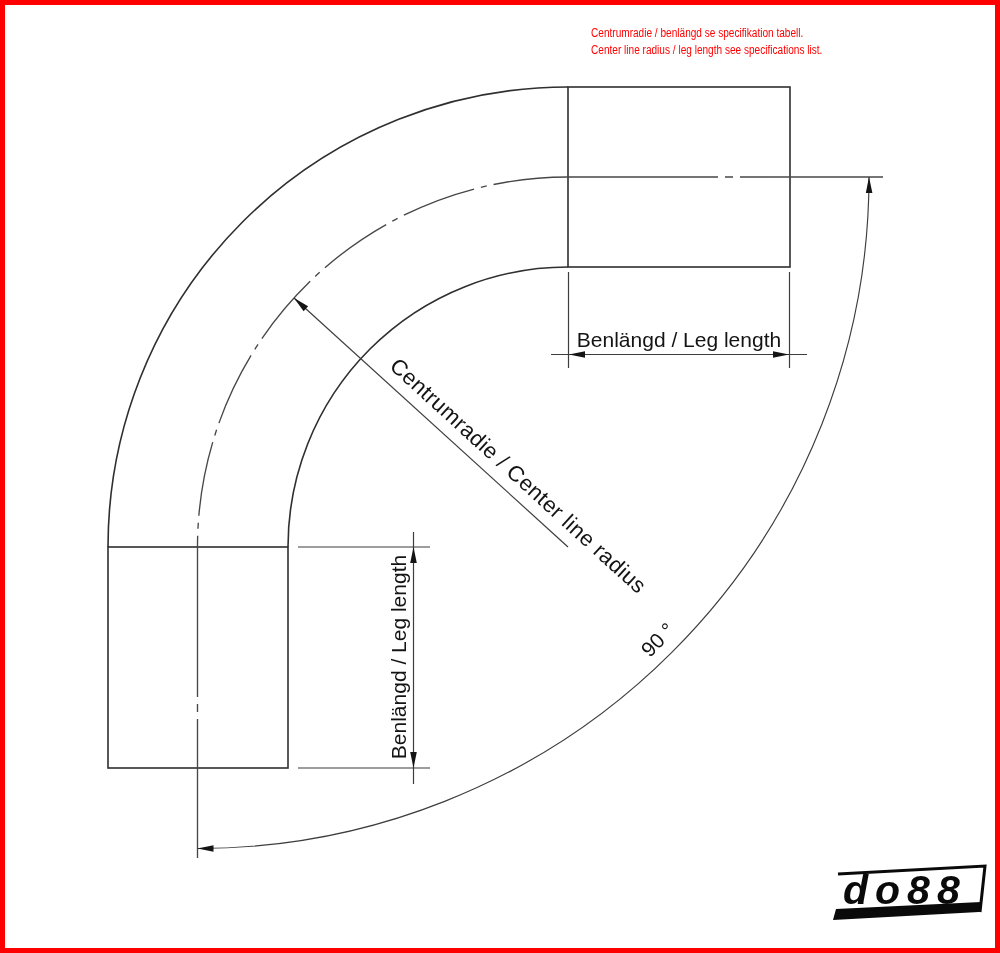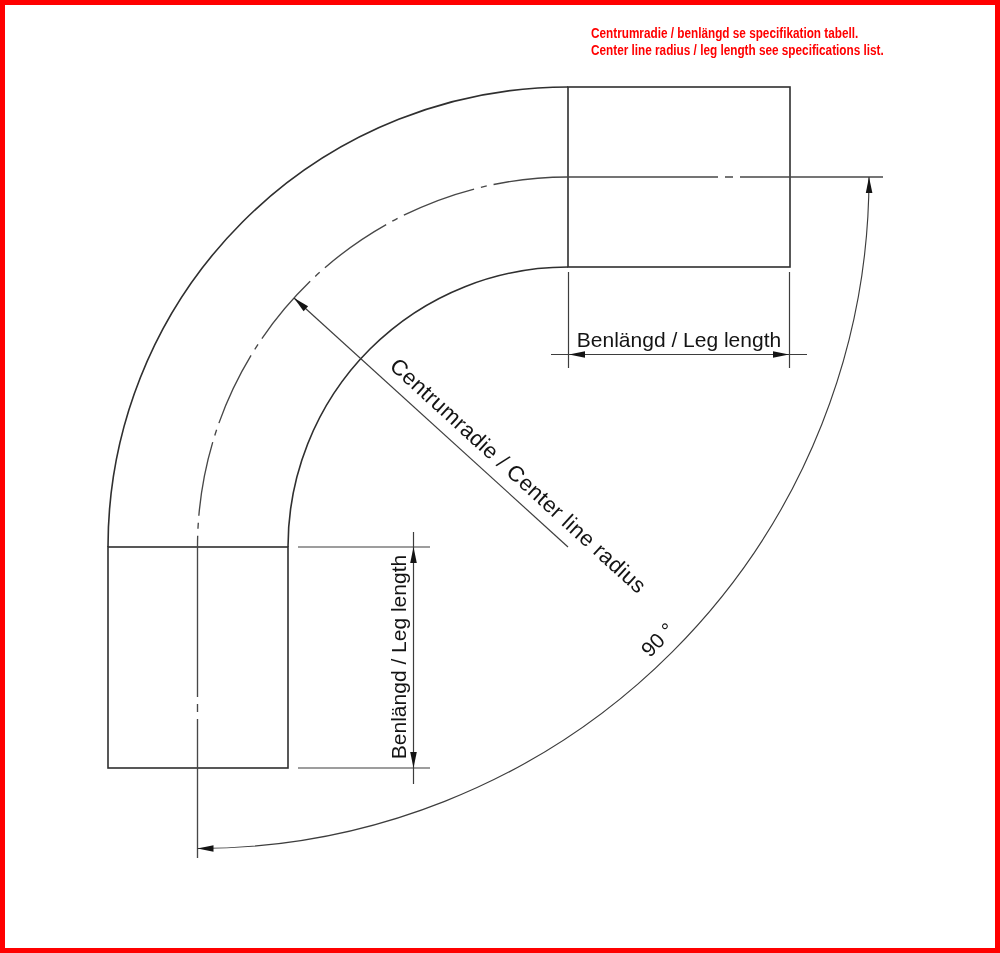--- a/index.html
+++ b/index.html
@@ -18,21 +18,21 @@
     background:var(--background);
     border:5px solid var(--accent-red);
     box-sizing:border-box;
     overflow:hidden;
     font-family:"Liberation Sans", sans-serif;
   }
   .linework{position:absolute;left:-5px;top:-5px;width:1000px;height:953px;}
   .notice{
     position:absolute;left:586px;top:20px;
     color:var(--accent-red);
-    font-weight:bold;font-size:14px;line-height:17px;
+    font-weight:normal;font-size:12px;line-height:17px;
     white-space:nowrap;
   }
   .notice .nline{display:inline-block;transform:scaleX(0.84);transform-origin:0 50%;}
   .dim-label{
     position:absolute;color:var(--text-black);
     font-size:21px;white-space:nowrap;
   }
   .dim-label.top{left:674px;top:347px;transform:translate(-50%,-100%);}
   .dim-label.left{left:394px;top:652px;transform:translate(-50%,-50%) rotate(-90deg);}
   .dim-label.radius{left:397px;top:348px;font-size:22px;transform:rotate(42.3deg);transform-origin:0 0;letter-spacing:0.4px;}
@@ -96,14 +96,21 @@
   <div class="notice">
     <span class="nline">Centrumradie / benlängd se specifikation tabell.</span><br>
     <span class="nline">Center line radius / leg length see specifications list.</span>
   </div>
 
   <div class="dim-label top">Benlängd / Leg length</div>
   <div class="dim-label left">Benlängd / Leg length</div>
   <div class="dim-label radius">Centrumradie / Center line radius</div>
   <div class="dim-label angle">90 °</div>
 
+  <div class="logo">
+    <svg viewBox="0 0 166 82" width="166" height="82" xmlns="http://www.w3.org/2000/svg">
+      <path d="M 12 18 L 159 10 L 154 56" fill="none" stroke="var(--logo-black)" stroke-width="3"></path>
+      <polygon points="10,53 155,46 153,56 7,64" fill="var(--logo-black)" stroke="none"></polygon>
+      <text x="17" y="48"><tspan>do</tspan><tspan>88</tspan></text>
+    </svg>
+  </div>
 
 </div>
 
 </body></html>

